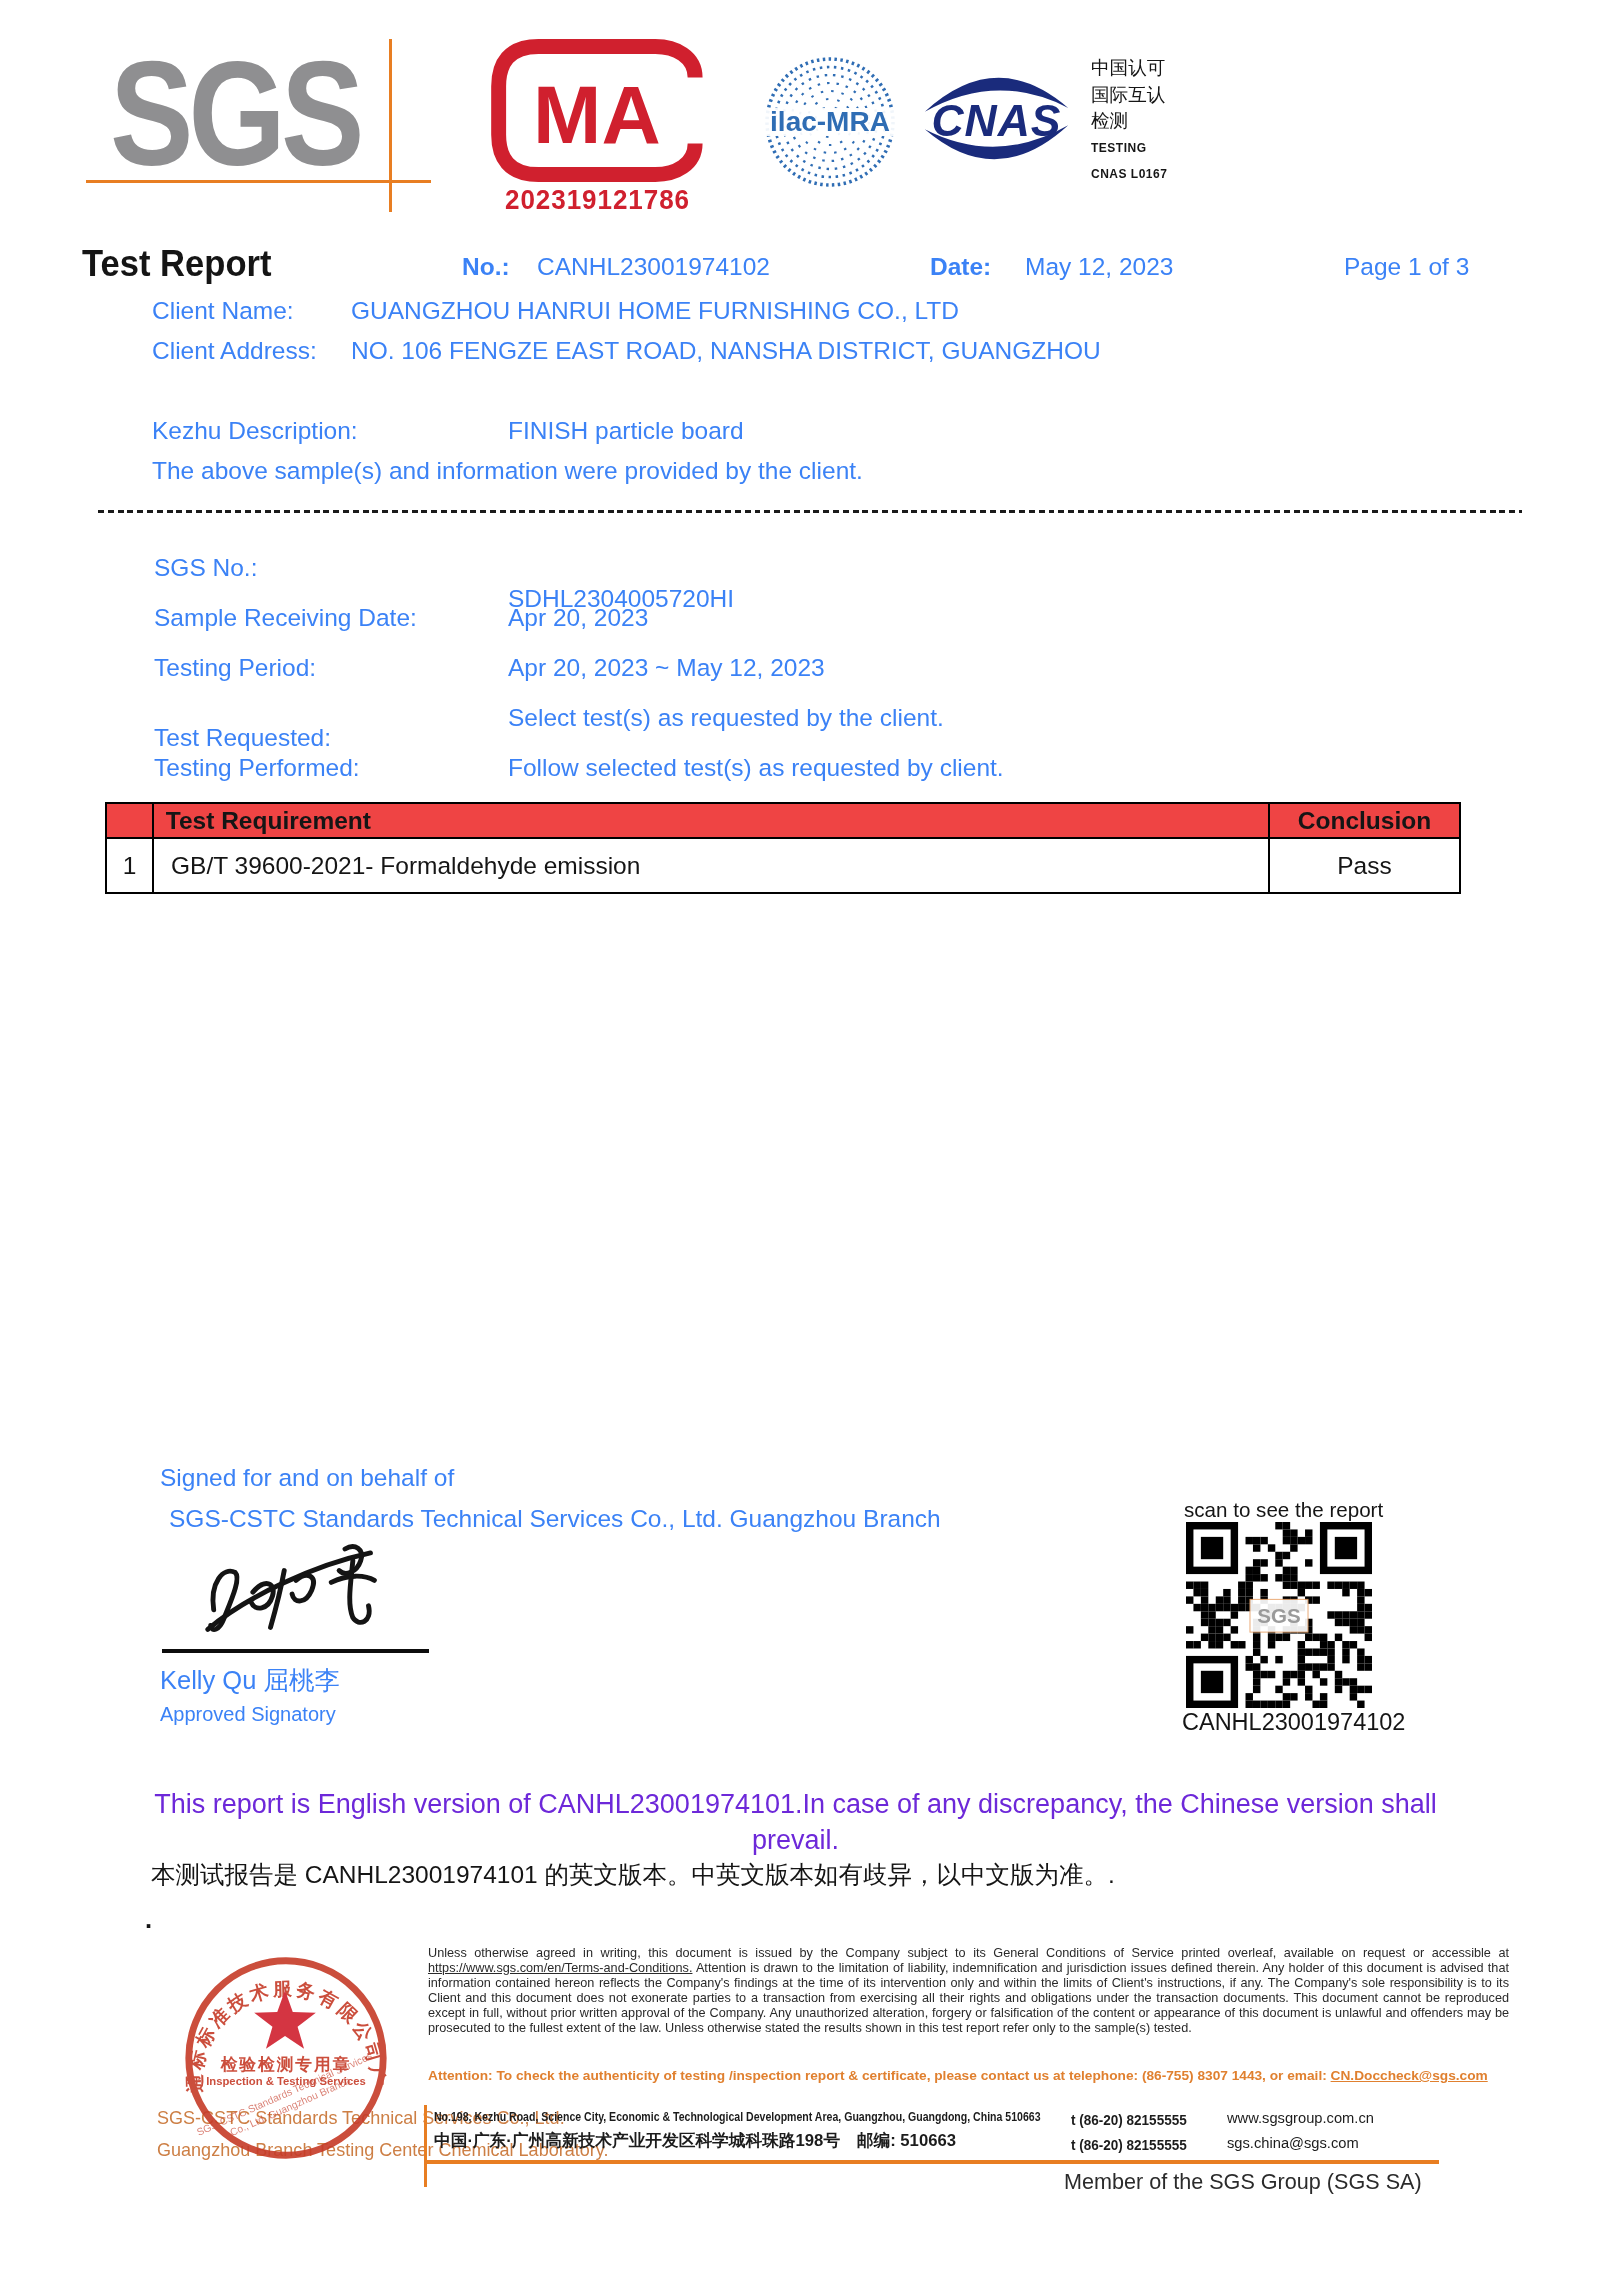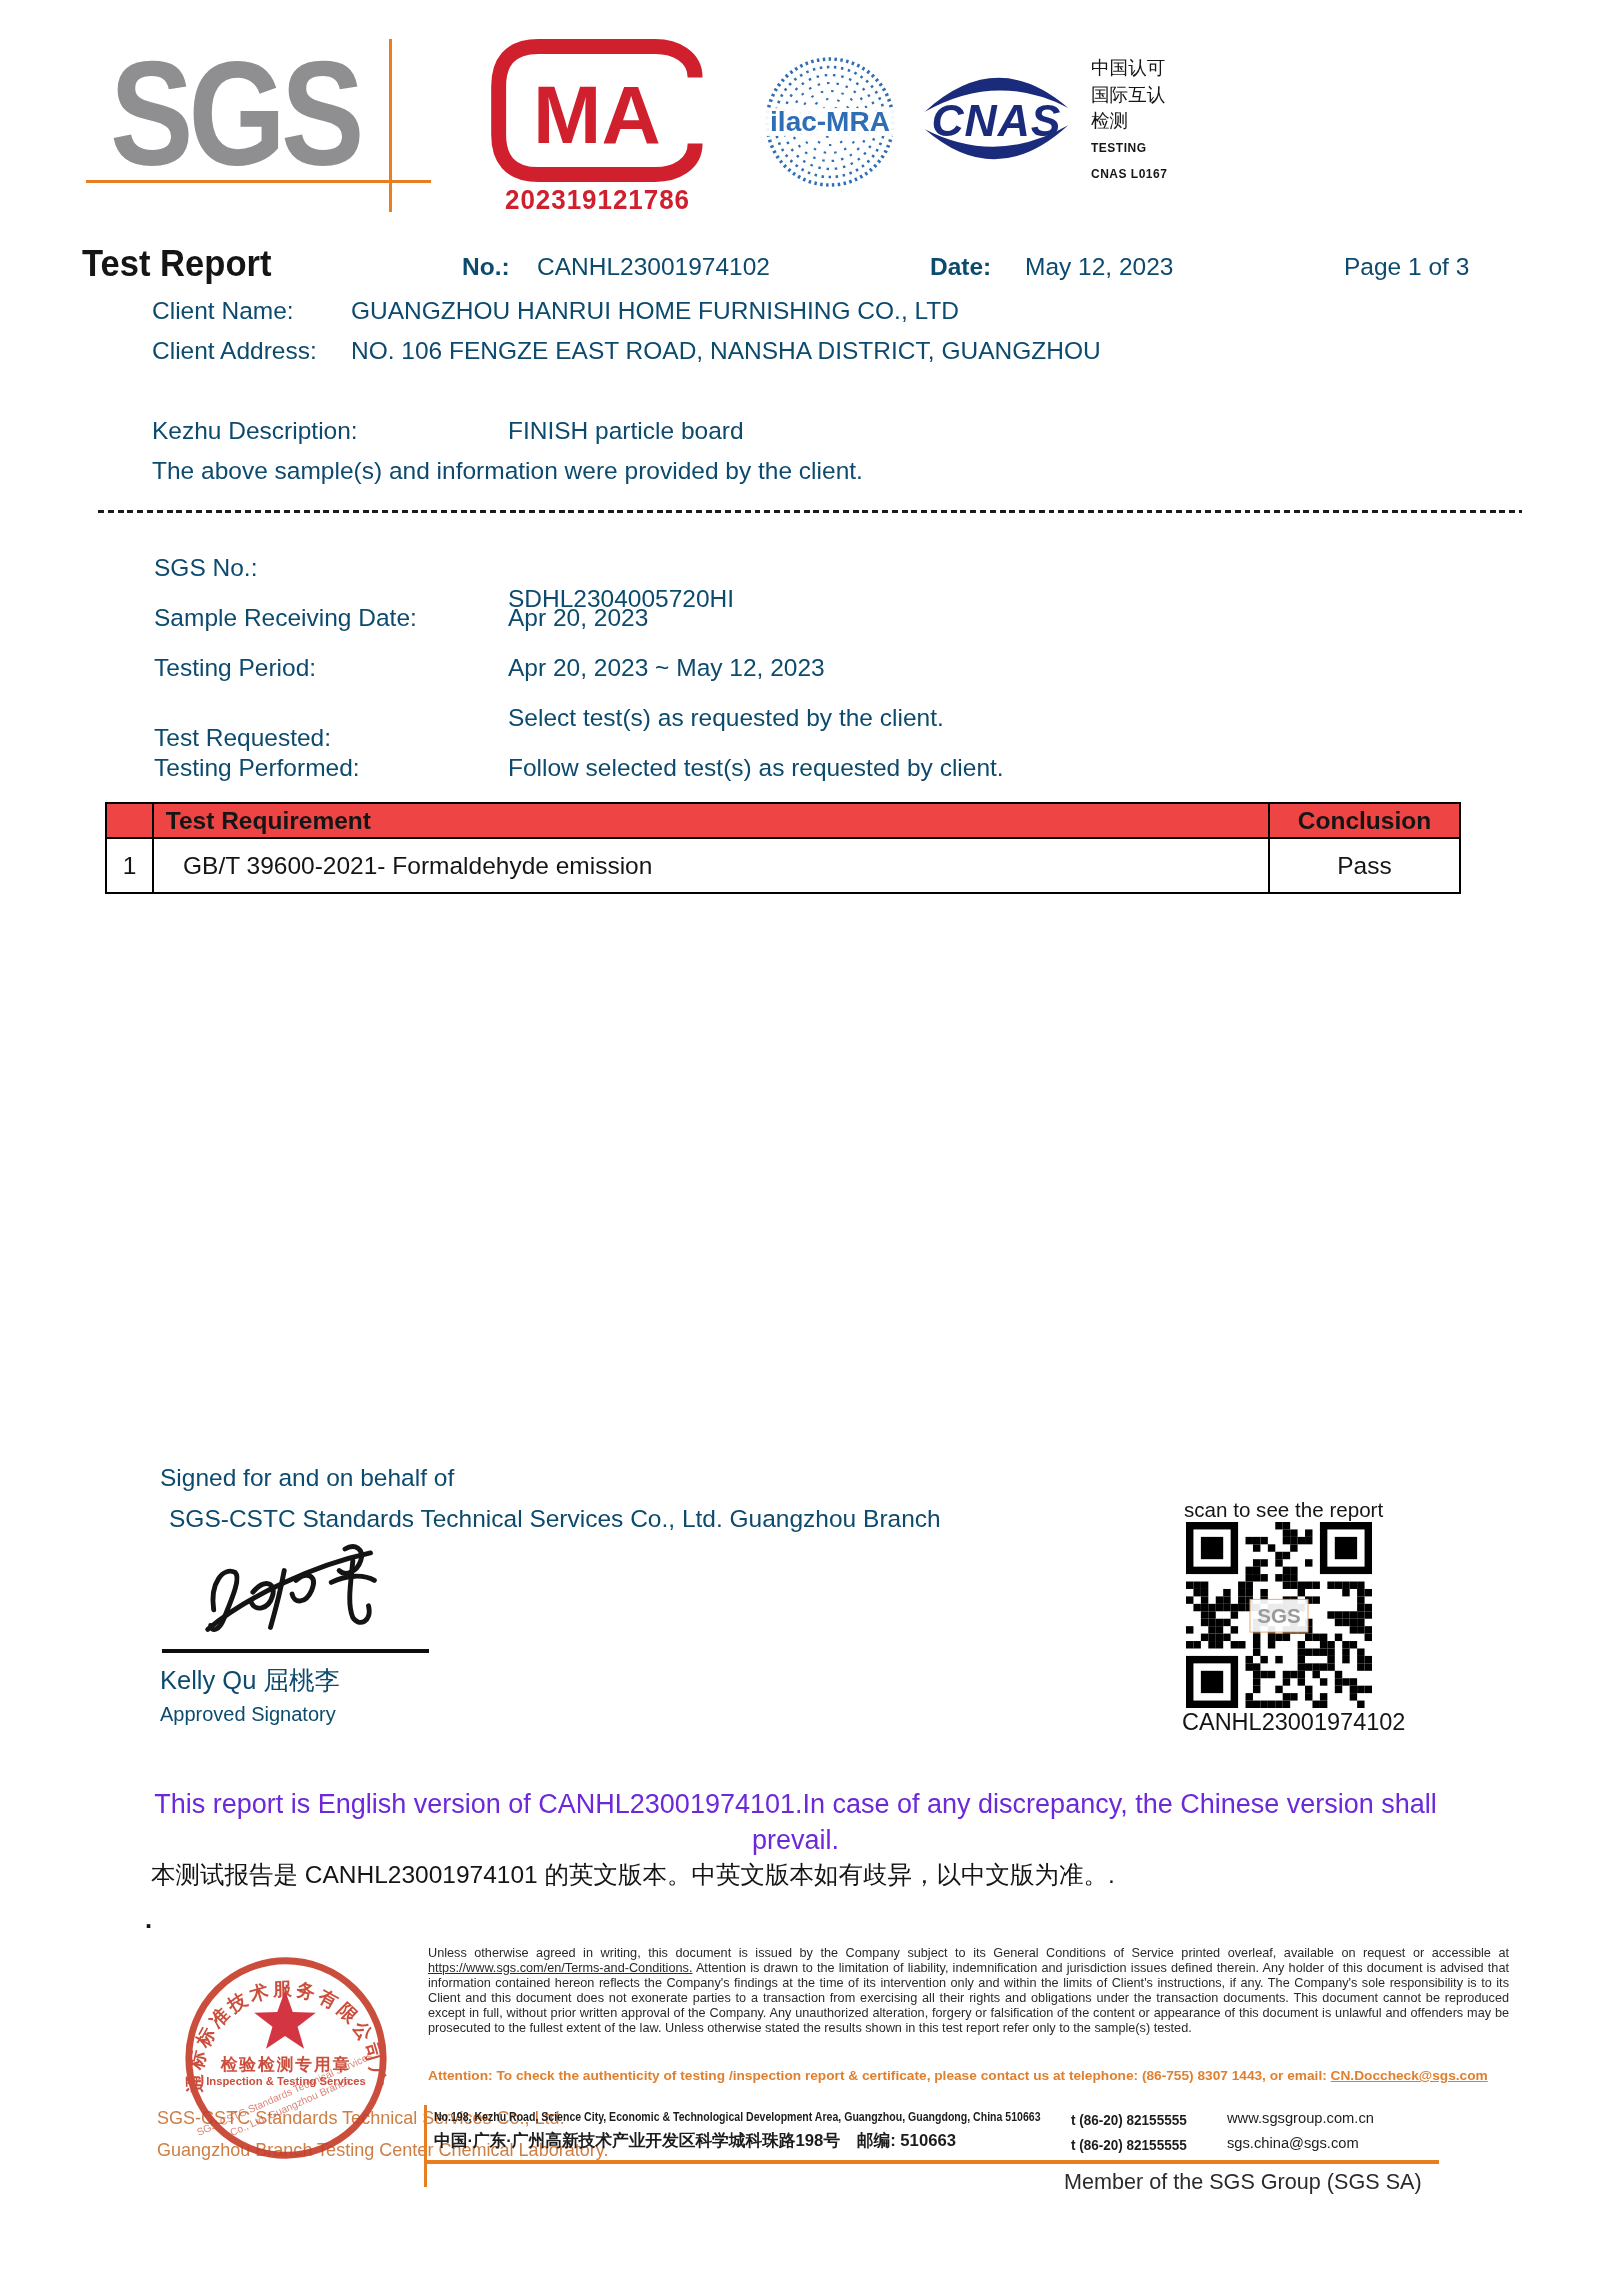--- a/index.html
+++ b/index.html
@@ -1,19 +1,19 @@
 <!DOCTYPE html>
 <html><head>
 <meta charset="utf-8">
 <style>
   html,body{margin:0;padding:0;background:#ffffff;}
   #page{position:relative;width:1620px;height:2292px;background:#ffffff;overflow:hidden;
         font-family:"Liberation Sans","DejaVu Sans",sans-serif;color:#151515;}
   .abs{position:absolute;}
-  .t{position:absolute;white-space:nowrap;font-size:24.5px;color:#0c4a6e;}
+  .t{position:absolute;white-space:nowrap;font-size:24.5px;color:#3b82f6;}
   .b{font-weight:bold;}
   .sgs-logo{position:absolute;left:110px;top:39px;font-size:149px;font-weight:bold;color:#8f8f91;
             letter-spacing:-5.9px;transform:scaleX(0.84);transform-origin:left top;line-height:1;}
   .orange-v{position:absolute;background:#e87e22;}
   .orange-h{position:absolute;background:#e87e22;}
   .cma-num{position:absolute;left:467px;top:184px;width:261px;text-align:center;
            font-size:27.4px;font-weight:bold;color:#d0202e;letter-spacing:1px;transform:scaleX(0.95);}
   .accred{position:absolute;left:1091px;top:55px;line-height:26.5px;font-size:18.6px;color:#161616;}
   .accred .bold-l{font-weight:bold;font-size:12px;letter-spacing:0.5px;}
   .title{position:absolute;left:82px;top:243px;font-size:36px;font-weight:bold;transform:scaleX(0.96);transform-origin:left top;white-space:nowrap;}
@@ -127,21 +127,21 @@
     <thead>
       <tr>
         <th></th>
         <th>Test Requirement</th>
         <th class="conc">Conclusion</th>
       </tr>
     </thead>
     <tbody>
       <tr>
         <td style="text-align:center;">1</td>
-        <td style="padding-left:29px;">GB/T 39600-2021- Formaldehyde emission</td>
+        <td style="padding-left:17px;">GB/T 39600-2021- Formaldehyde emission</td>
         <td style="text-align:center;">Pass</td>
       </tr>
     </tbody>
   </table>
 
   <div class="t" style="left:160px;top:1464px;">Signed for and on behalf of</div>
   <div class="t" style="left:169px;top:1505px;">SGS-CSTC Standards Technical Services Co., Ltd. Guangzhou Branch</div>
 
   <svg class="abs" style="left:198px;top:1539px;" width="196" height="118" viewBox="0 0 200 120">
     <g fill="none" stroke="#141414" stroke-width="5" stroke-linecap="round">

